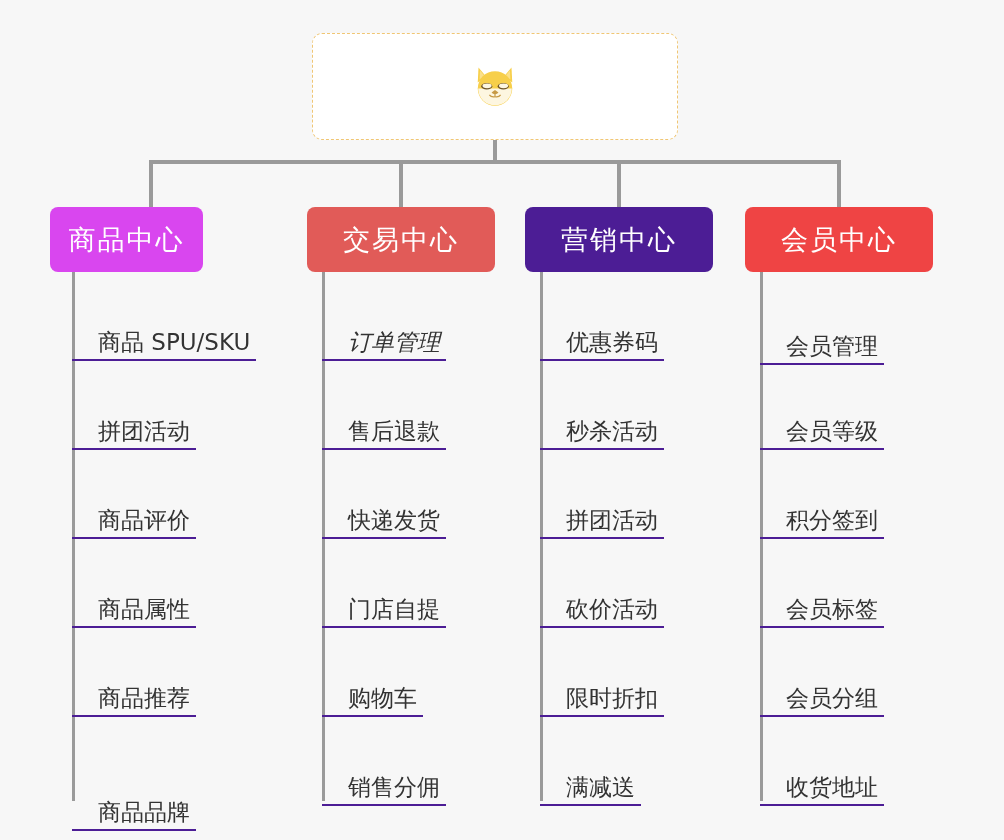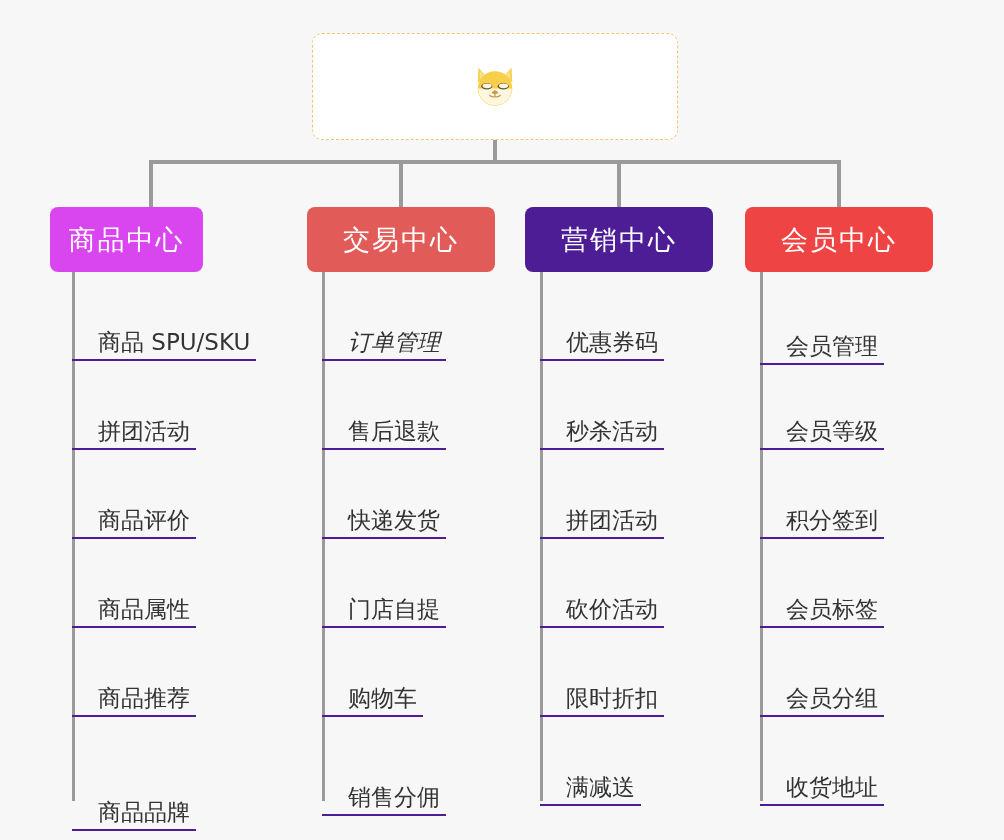--- a/index.html
+++ b/index.html
@@ -177,21 +177,21 @@
       </div>
     <div class="item" style="top:178px;">
       <span class="item-label">快递发货</span>
       </div>
     <div class="item" style="top:267px;">
       <span class="item-label">门店自提</span>
       </div>
     <div class="item" style="top:356px;">
       <span class="item-label">购物车</span>
       </div>
-    <div class="item" style="top:455px;text-align:right;">
+    <div class="item" style="top:445px;text-align:right;">
       <span class="item-label">销售分佣</span>
       </div>
   </div>
 
   <div class="cat-box" style="left: 525px; width: 188px; background: #4c1d95;">
     <span class="cat-label">营销中心</span>
   </div>
   <div class="col" style="left:540px;">
     <div class="spine" style="background: rgb(154, 154, 154);"></div>
     <div class="item" style="top:0px;justify-content:center;">

